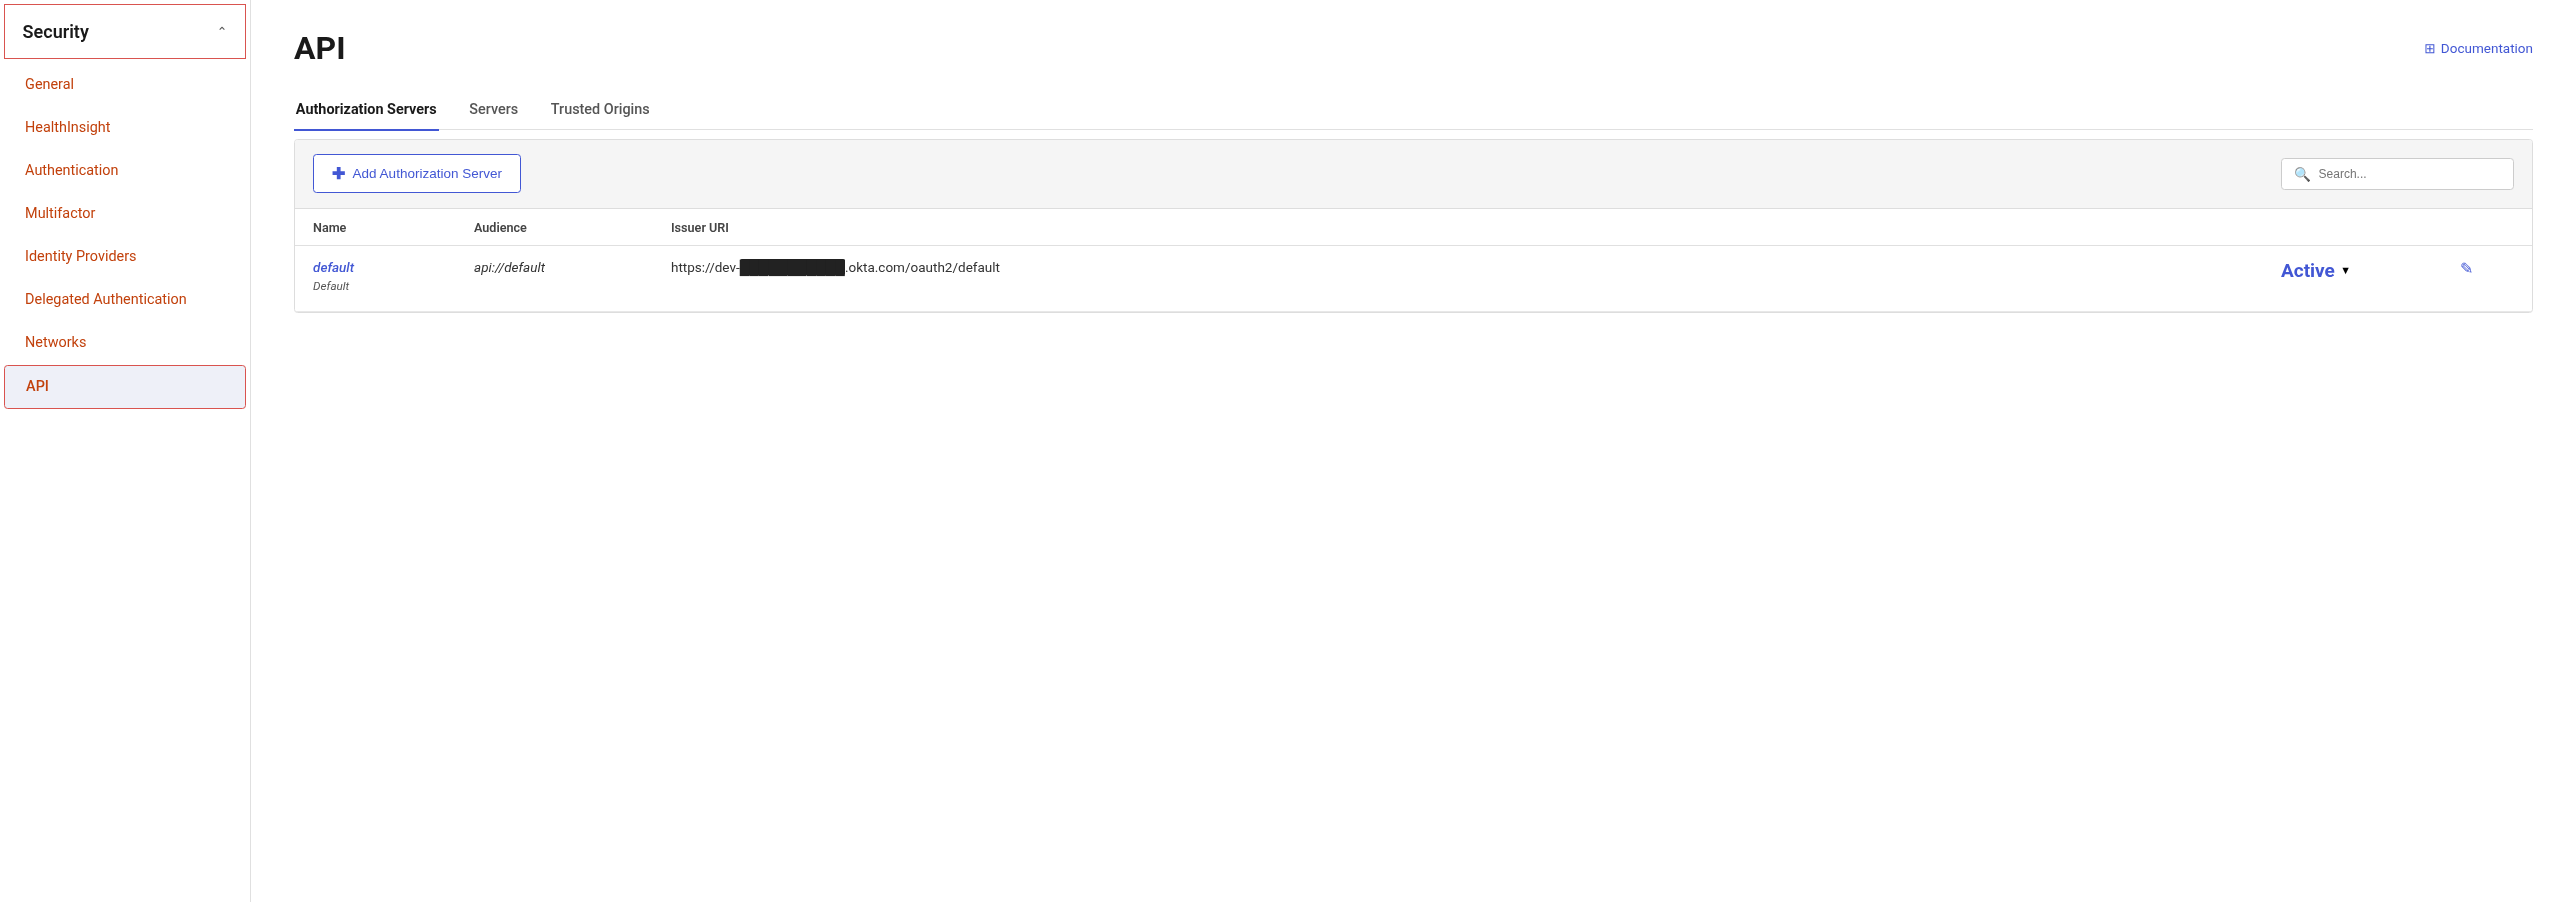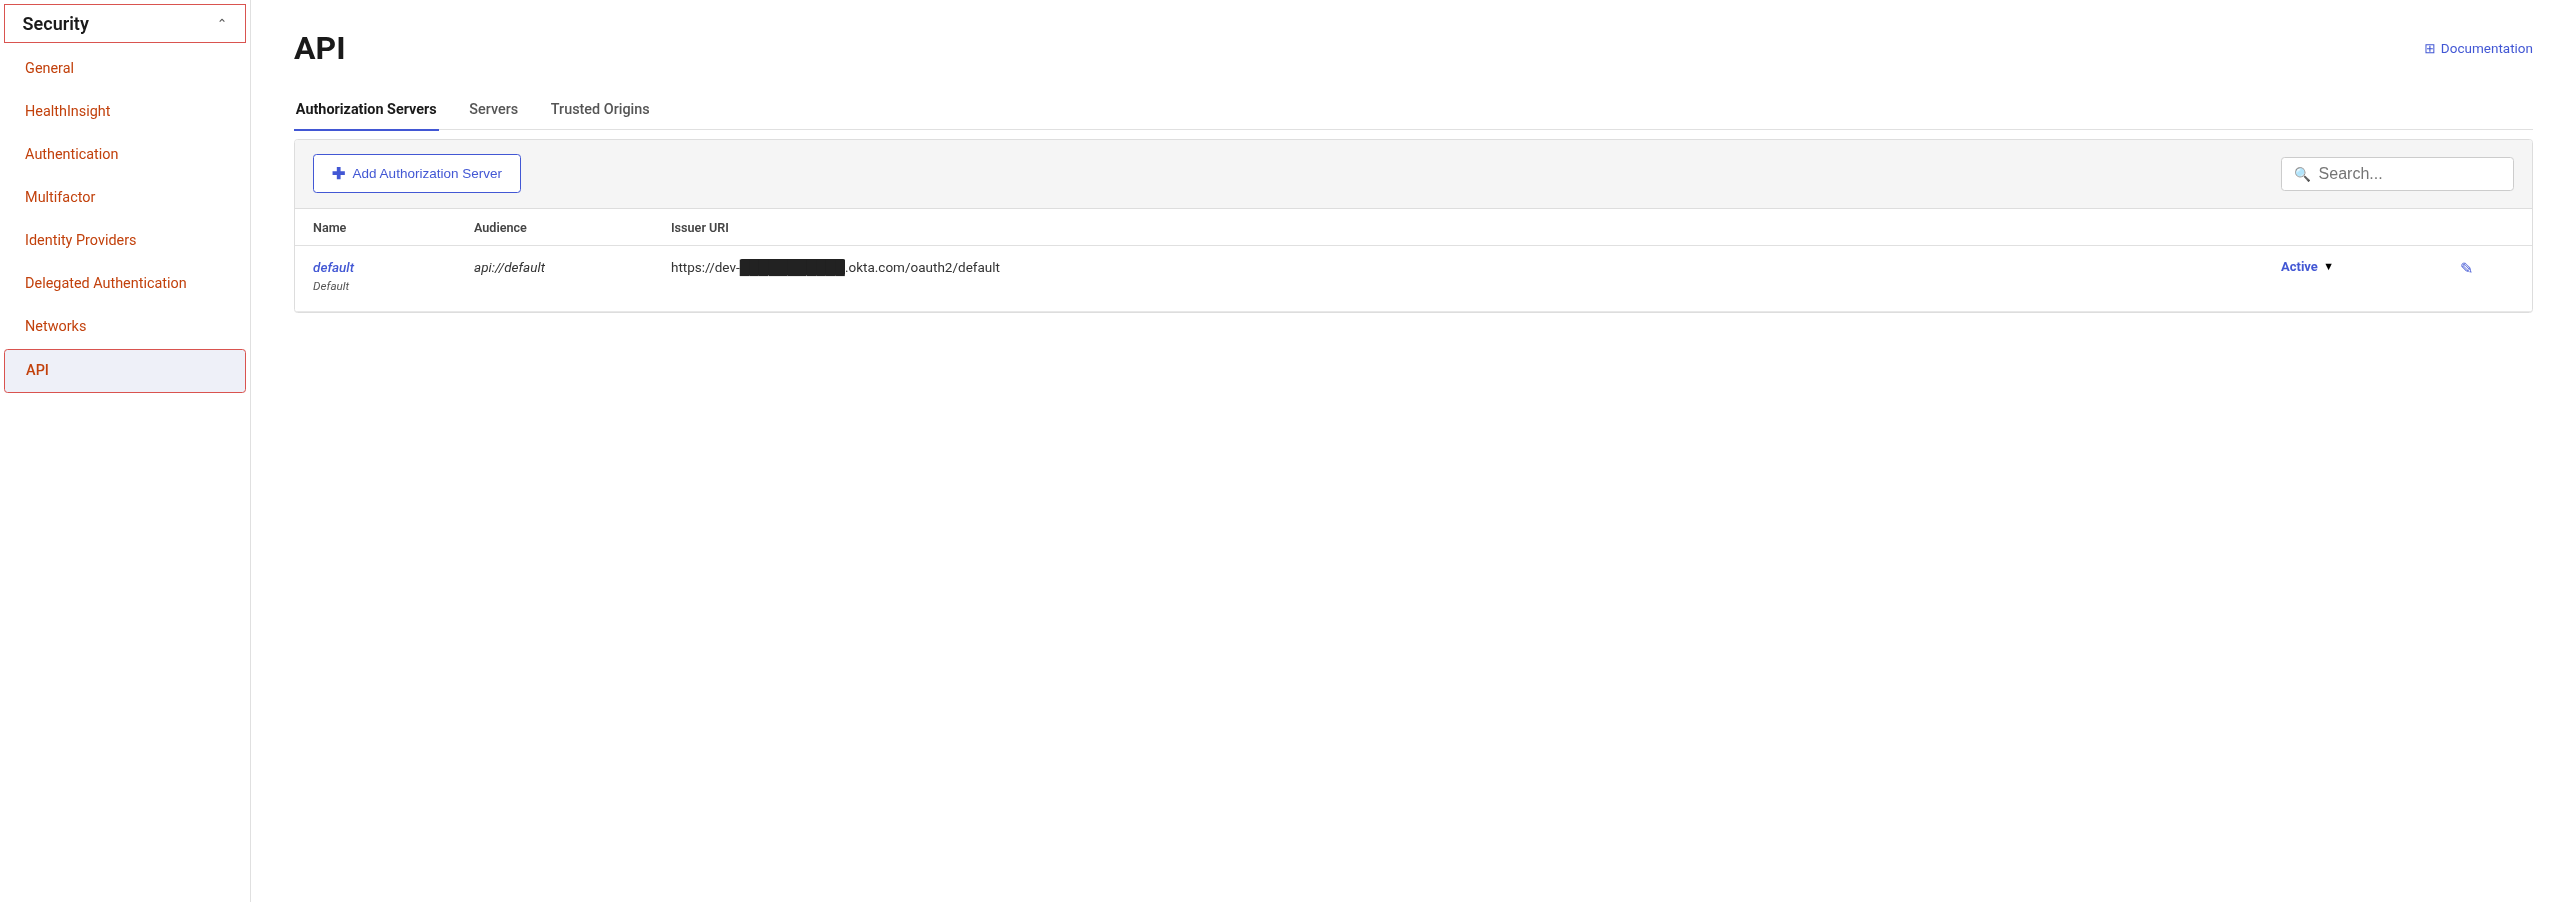--- a/index.html
+++ b/index.html
@@ -13,21 +13,21 @@
       border-right: 0.9px solid #e0e0e0;
       display: flex;
       flex-direction: column;
       height: 100%;
       overflow-y: auto;
     }
     .sidebar-header {
       display: flex;
       justify-content: space-between;
       align-items: center;
-      padding: 8px 18px;
+      padding: 16px 18px;
       border: 1.8px solid #d9534f;
       margin: 3.6px;
       cursor: pointer;
     }
     .sidebar-header-title {
       font-size: 18px;
       font-weight: 600;
       color: #1a1a1a;
     }
     .sidebar-header-chevron {
@@ -132,21 +132,21 @@
       gap: 7.2px;
       border: 0.9px solid #ccc;
       border-radius: 3.6px;
       padding: 7.2px 12.6px;
       background: #fff;
       width: 233px;
     }
     .search-box input {
       border: none;
       outline: none;
-      font-size: 16px;
+      font-size: 12px;
       color: #555;
       width: 100%;
       background: transparent;
     }
     .search-icon-char { color: #999; font-size: 13.5px; }
 
     
     .table-header {
       display: grid;
       grid-template-columns: 161px 197px 1fr 179px 54px;
@@ -200,21 +200,21 @@
     }
     .status-cell {
       padding: 12.6px 0 5.4px;
       display: flex;
       align-items: center;
       gap: 5.4px;
     }
     .status-active {
       color: #4257d4;
       font-weight: 700;
-      font-size: 13px;
+      font-size: 19px;
       cursor: pointer;
     }
     .status-caret { font-size: 10.8px; }
     .edit-icon {
       padding: 12.6px 0 5.4px;
       color: #4257d4;
       font-size: 16px;
       cursor: pointer;
       display: flex;
       align-items: flex-start;

